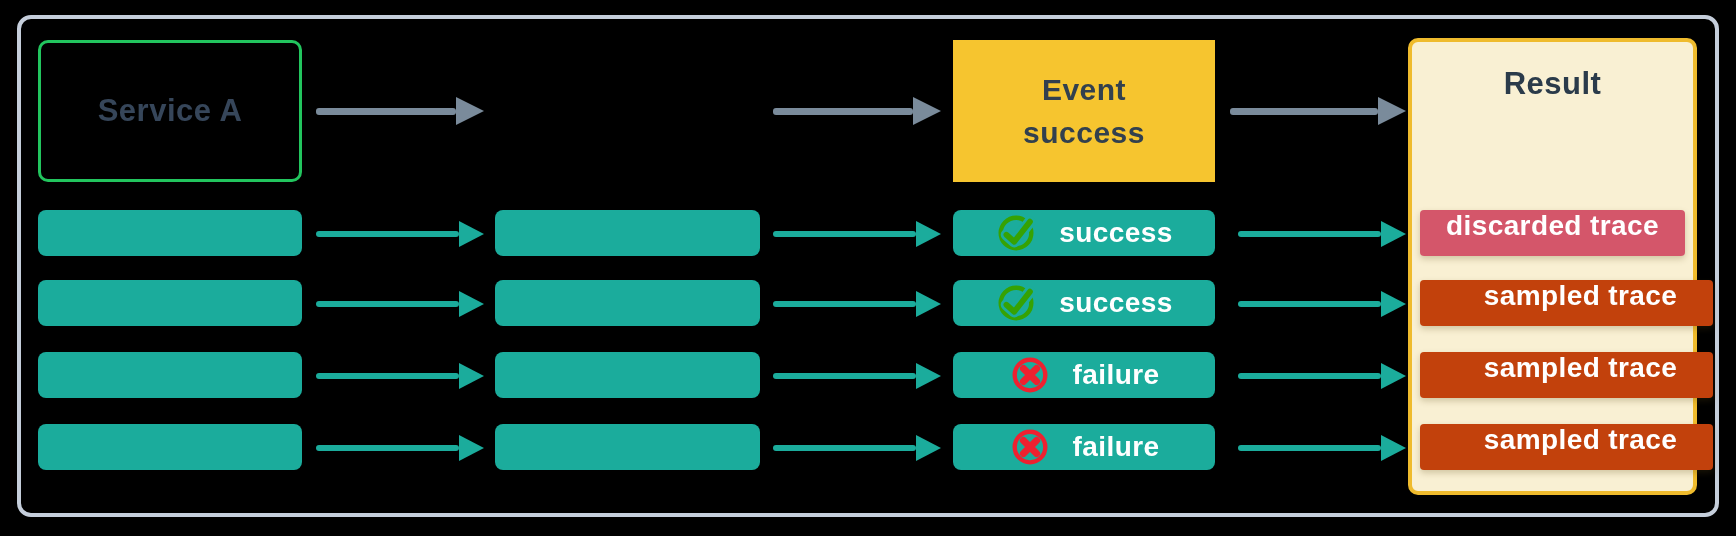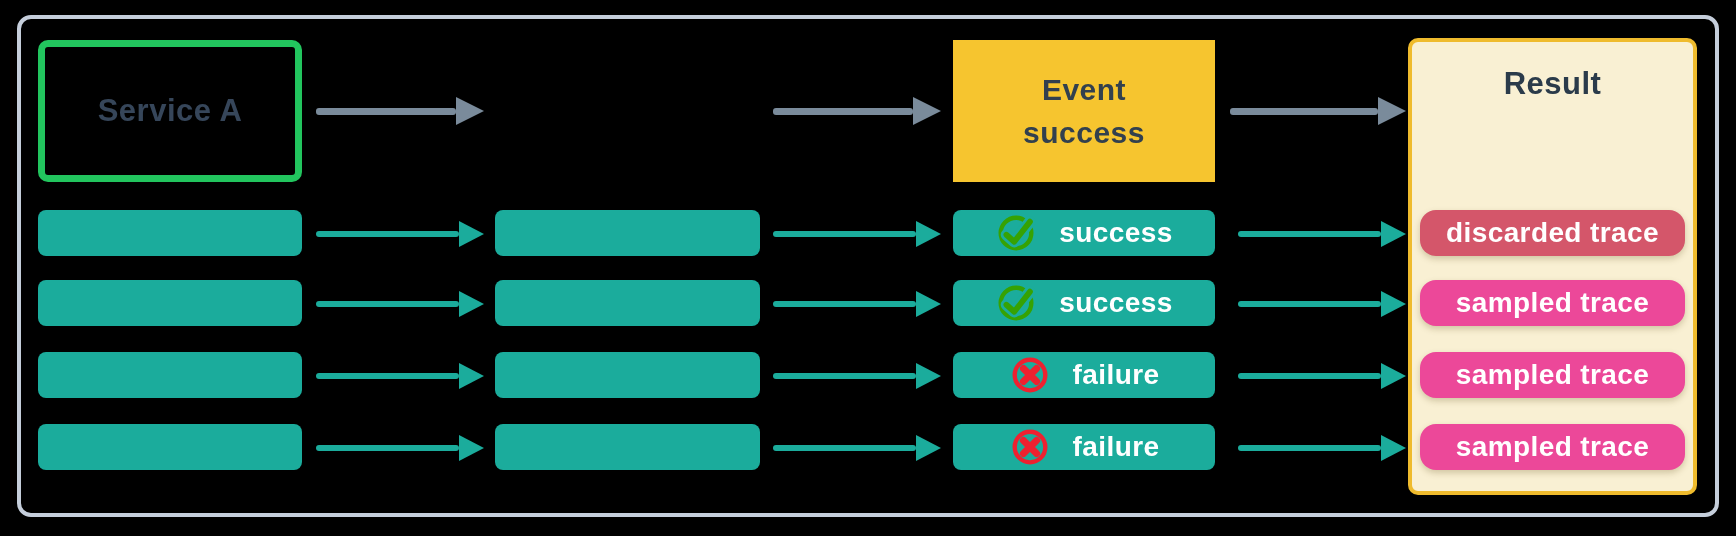--- a/index.html
+++ b/index.html
@@ -10,21 +10,21 @@
     position:relative; width:1736px; height:536px; background:#000; overflow:hidden;
   }
   .outer-frame{
     position:absolute; left:17px; top:15px; width:1702px; height:502px;
     border:4px solid #C5CEDB; border-radius:14px; box-sizing:border-box;
     background:transparent;
   }
   
   .service-box{
     position:absolute; top:40px; height:142px; box-sizing:border-box;
-    border:7px solid #22c55e; border-radius:10px;
+    border:3px solid #22c55e; border-radius:10px;
     display:flex; align-items:center; justify-content:center;
     color:#36465A; font-size:31px; font-weight:600; letter-spacing:.5px;
   }
   .service-a{ left:38px; width:264px; }
   .service-b{ left:495px; width:265px; }
   .event-box{
     position:absolute; left:953px; top:40px; width:262px; height:142px;
     box-sizing:border-box; background:#F6C52F; border-radius:0;
     display:flex; flex-direction:column; align-items:center; justify-content:center;
     color:#32404E; font-size:30px; font-weight:600; line-height:43px; letter-spacing:.5px;
@@ -62,26 +62,26 @@
   .bar.c1{ left:38px; width:264px; }
   .bar.c2{ left:495px; width:265px; }
   .outcome-box{
     position:absolute; left:953px; width:262px; height:46px;
     background:#1BAC9C; border-radius:8px;
     display:flex; align-items:center; justify-content:center; gap:22px;
     color:#FFFFFF; font-size:28px; font-weight:600; letter-spacing:.4px;
   }
   .outcome-box svg{ display:block; }
   .chip{
-    position:absolute; left:1420px; width:265px; height:46px; border-radius:16px;
-    display:flex; align-items:center; justify-content:center;
+    position:absolute; left:1420px; width:265px; height:46px; border-radius:4px;
+    display:flex; align-items:flex-start; justify-content:center;
     color:#FFFFFF; font-size:28px; font-weight:600; letter-spacing:.4px;
     z-index:2; box-shadow:0 3px 6px rgba(90,70,20,.25);
   }
-  .chip.sampled{ background:#ec4899; }
+  .chip.sampled{ background:#c2410c;padding-left:28px; }
   .chip.discarded{ background:#D4566A; }
   
   .r1{ top:210px; } .r2{ top:280px; } .r3{ top:352px; } .r4{ top:424px; }
   .ar1{ top:219px; } .ar2{ top:289px; } .ar3{ top:361px; } .ar4{ top:433px; }
   .col-a1{ left:316px; width:168px; }
   .col-a2{ left:773px; width:168px; }
   .col-a3{ left:1238px; width:168px; }
 </style>
 </head>
 <body>

